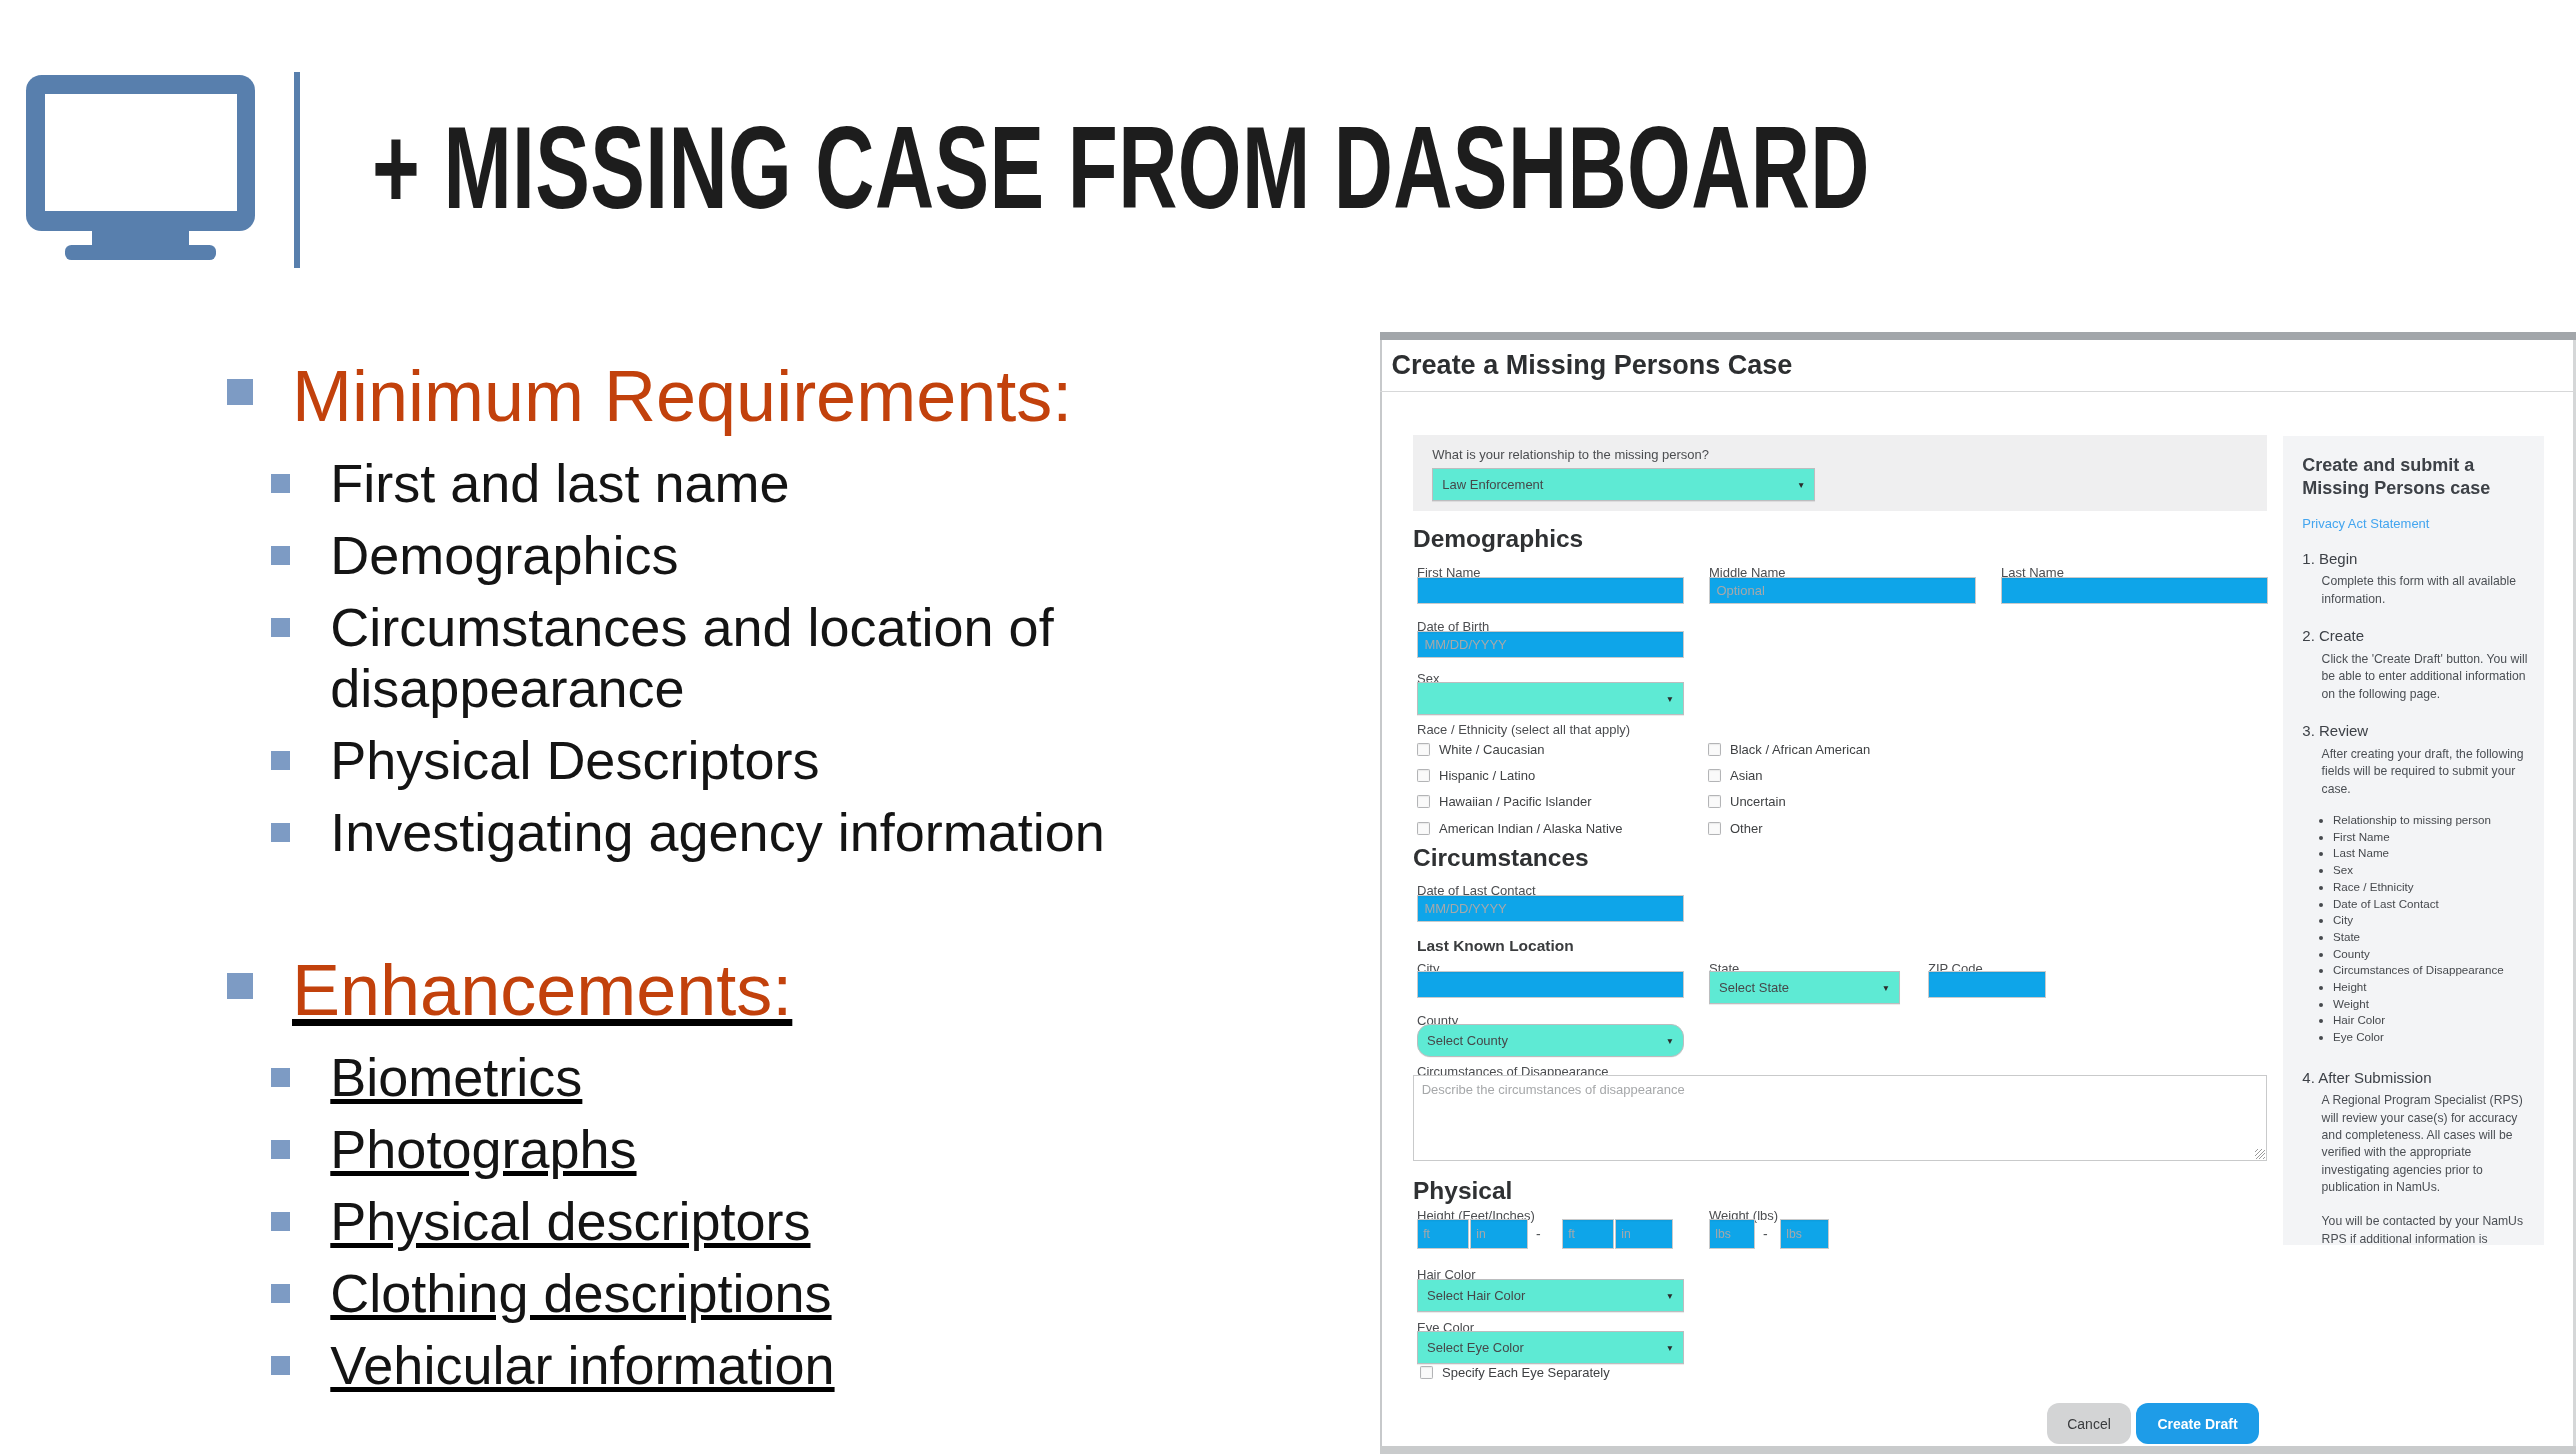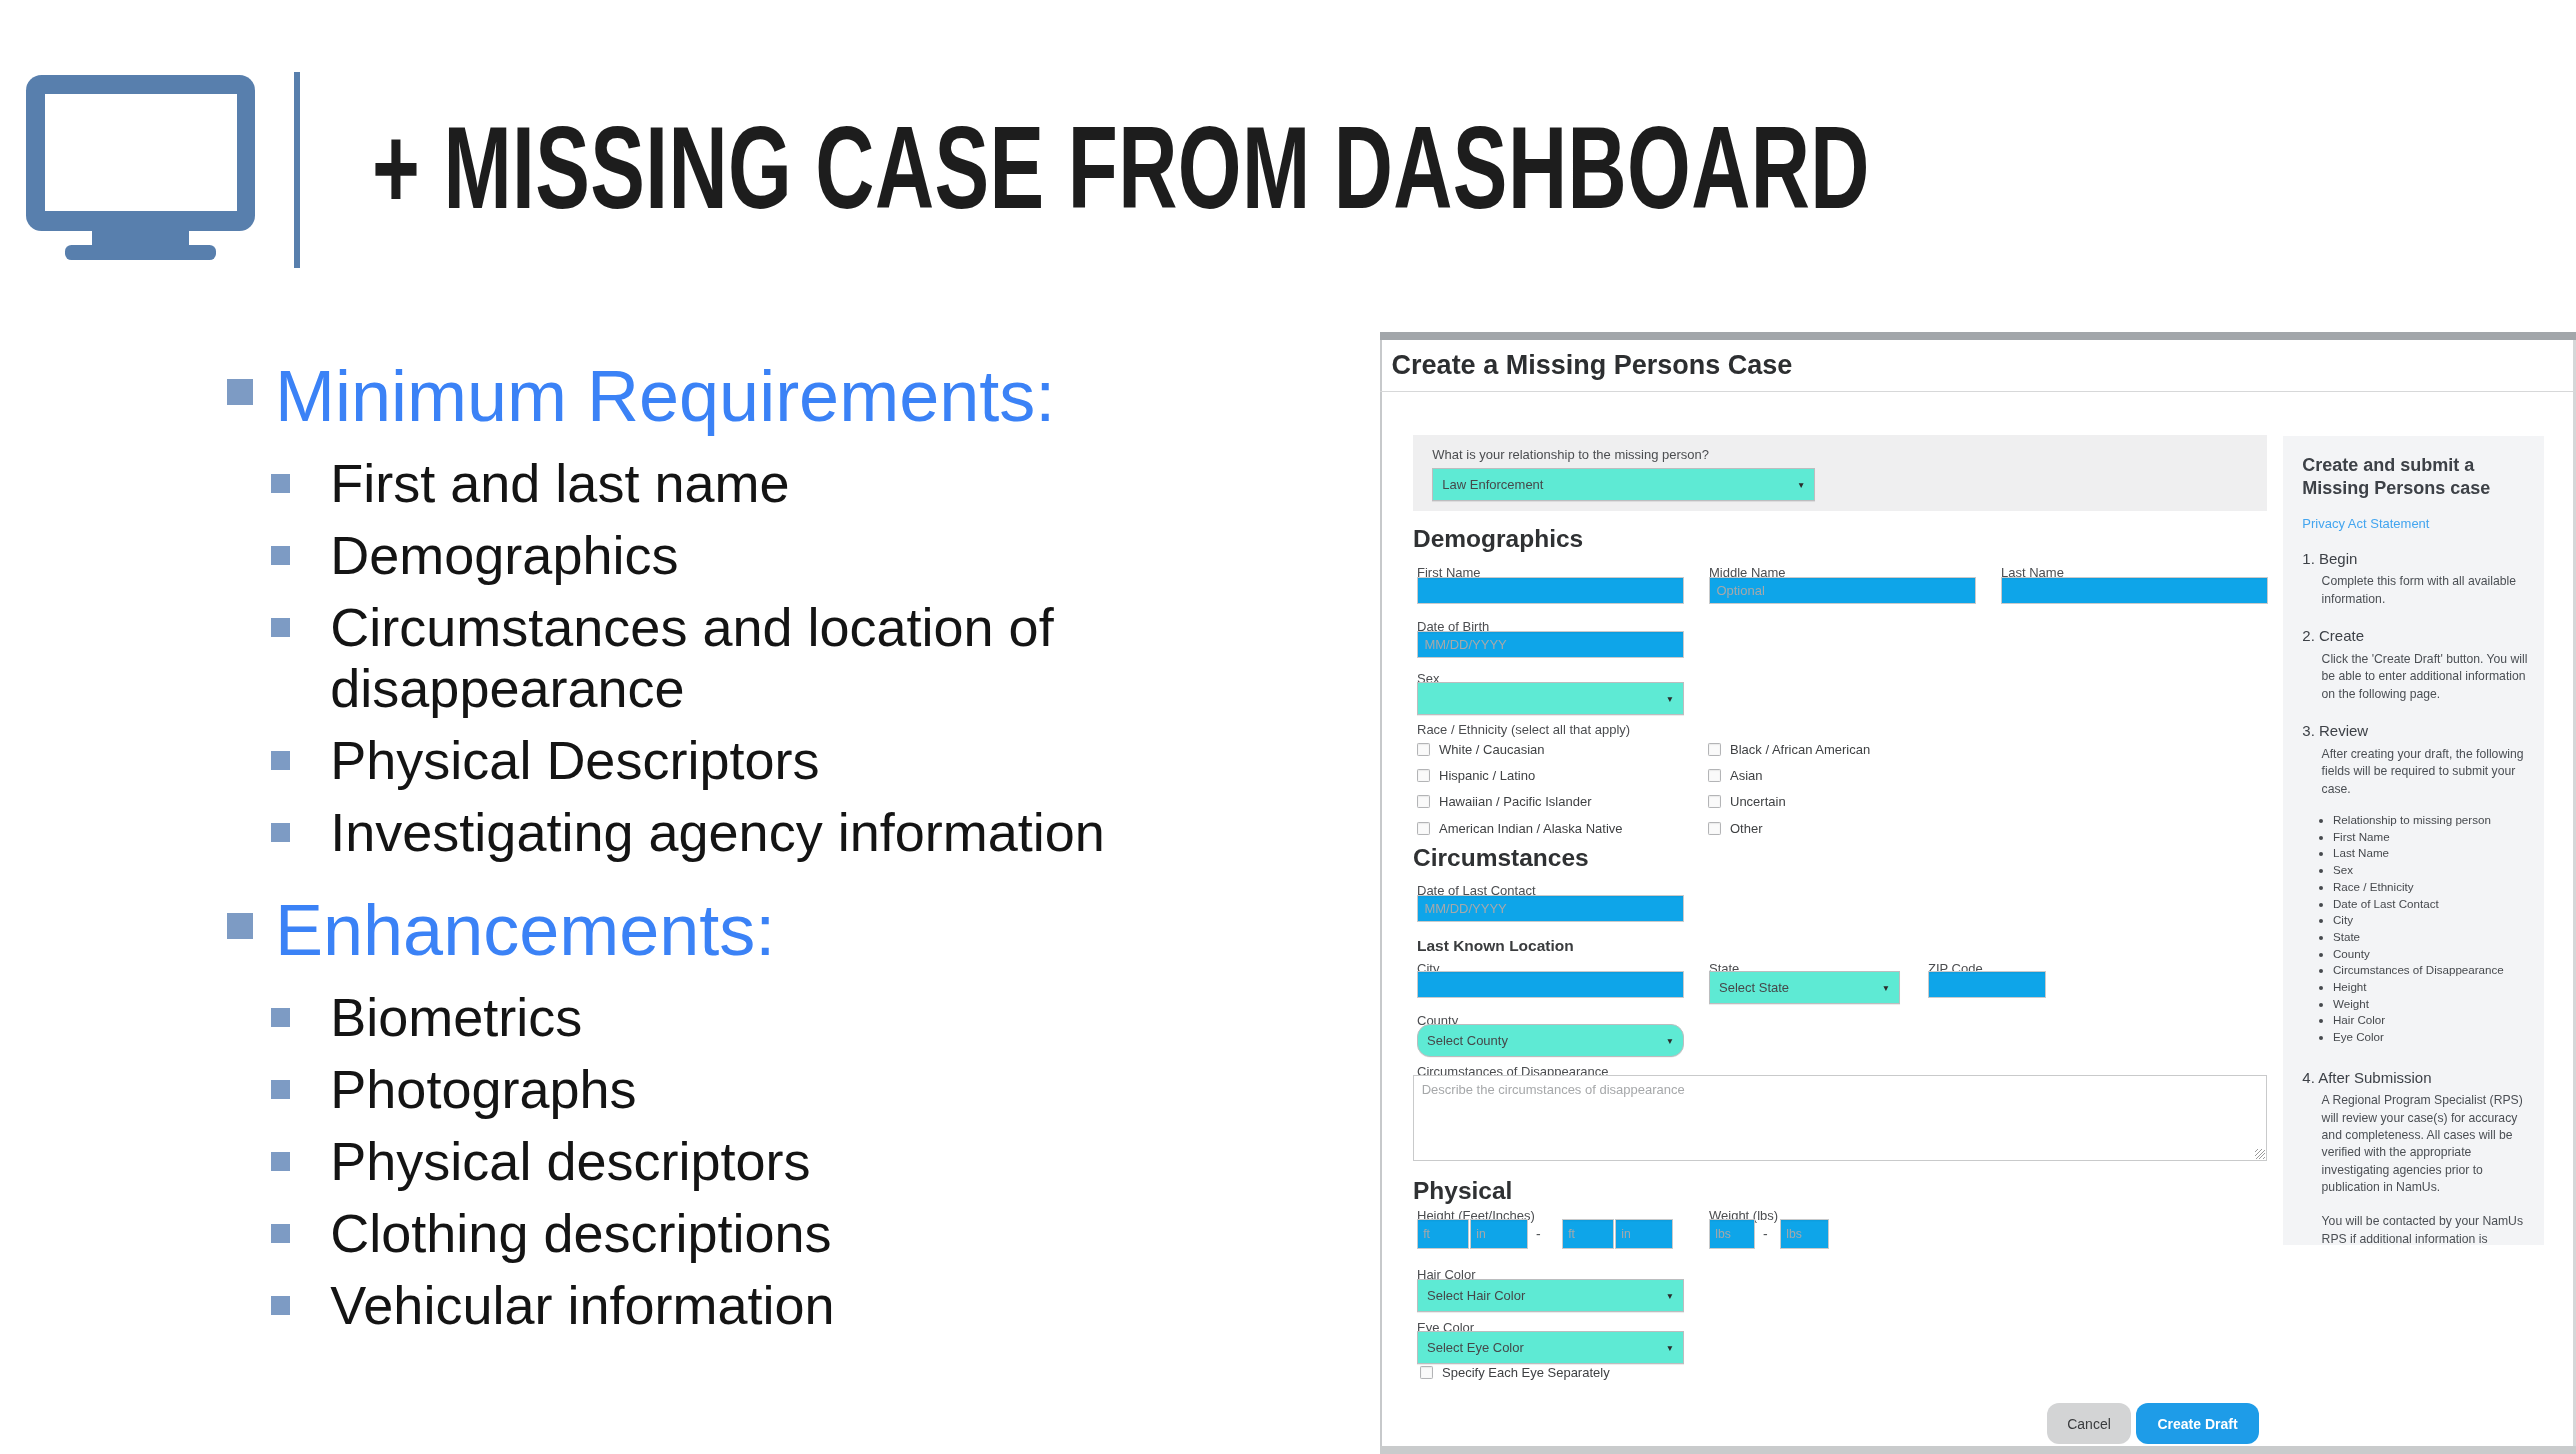--- a/index.html
+++ b/index.html
@@ -16,23 +16,23 @@
   .title-divider{position:absolute;left:294px;top:72px;width:5.8px;height:196px;background:#587fad;}
 
   
   .slide-title{position:absolute;left:372px;top:100px;font-size:117px;font-weight:bold;
     color:#1d1d1d;white-space:nowrap;transform:scaleX(.70);transform-origin:0 0;
     letter-spacing:0.6px;}
 
   
   .bgroup{position:absolute;left:227px;width:966px;}
   .bgroup.g1{top:358px;}
-  .bgroup.g2{top:892px;}
-  .bg-head{display:flex;align-items:flex-start;gap:22px;font-size:72px;line-height:77px;
-    color:#3b82f6;margin-bottom:18px;}
+  .bgroup.g2{top:952px;text-decoration:underline;}
+  .bg-head{display:flex;align-items:flex-start;gap:39px;font-size:72px;line-height:77px;
+    color:#c2410c;margin-bottom:18px;}
   .sq1{width:26px;height:26px;background:#7d9bc4;flex:none;margin-top:20.6px;}
   .bg-items{list-style:none;margin:0;padding:0;}
   .bg-item{display:flex;align-items:flex-start;gap:40px;font-size:54px;line-height:61px;
     color:#141414;margin:0 0 11px 44px;}
   .sq2{width:19.3px;height:19.3px;background:#7d9bc4;flex:none;margin-top:20.6px;}
   .bg-text{width:818px;}
 
   
   .win{position:absolute;left:1380px;top:332px;width:1196px;height:1122px;background:#ffffff;}
   .win-topbar{position:absolute;left:0;top:0;right:0;height:8.4px;background:#a2a6aa;}

